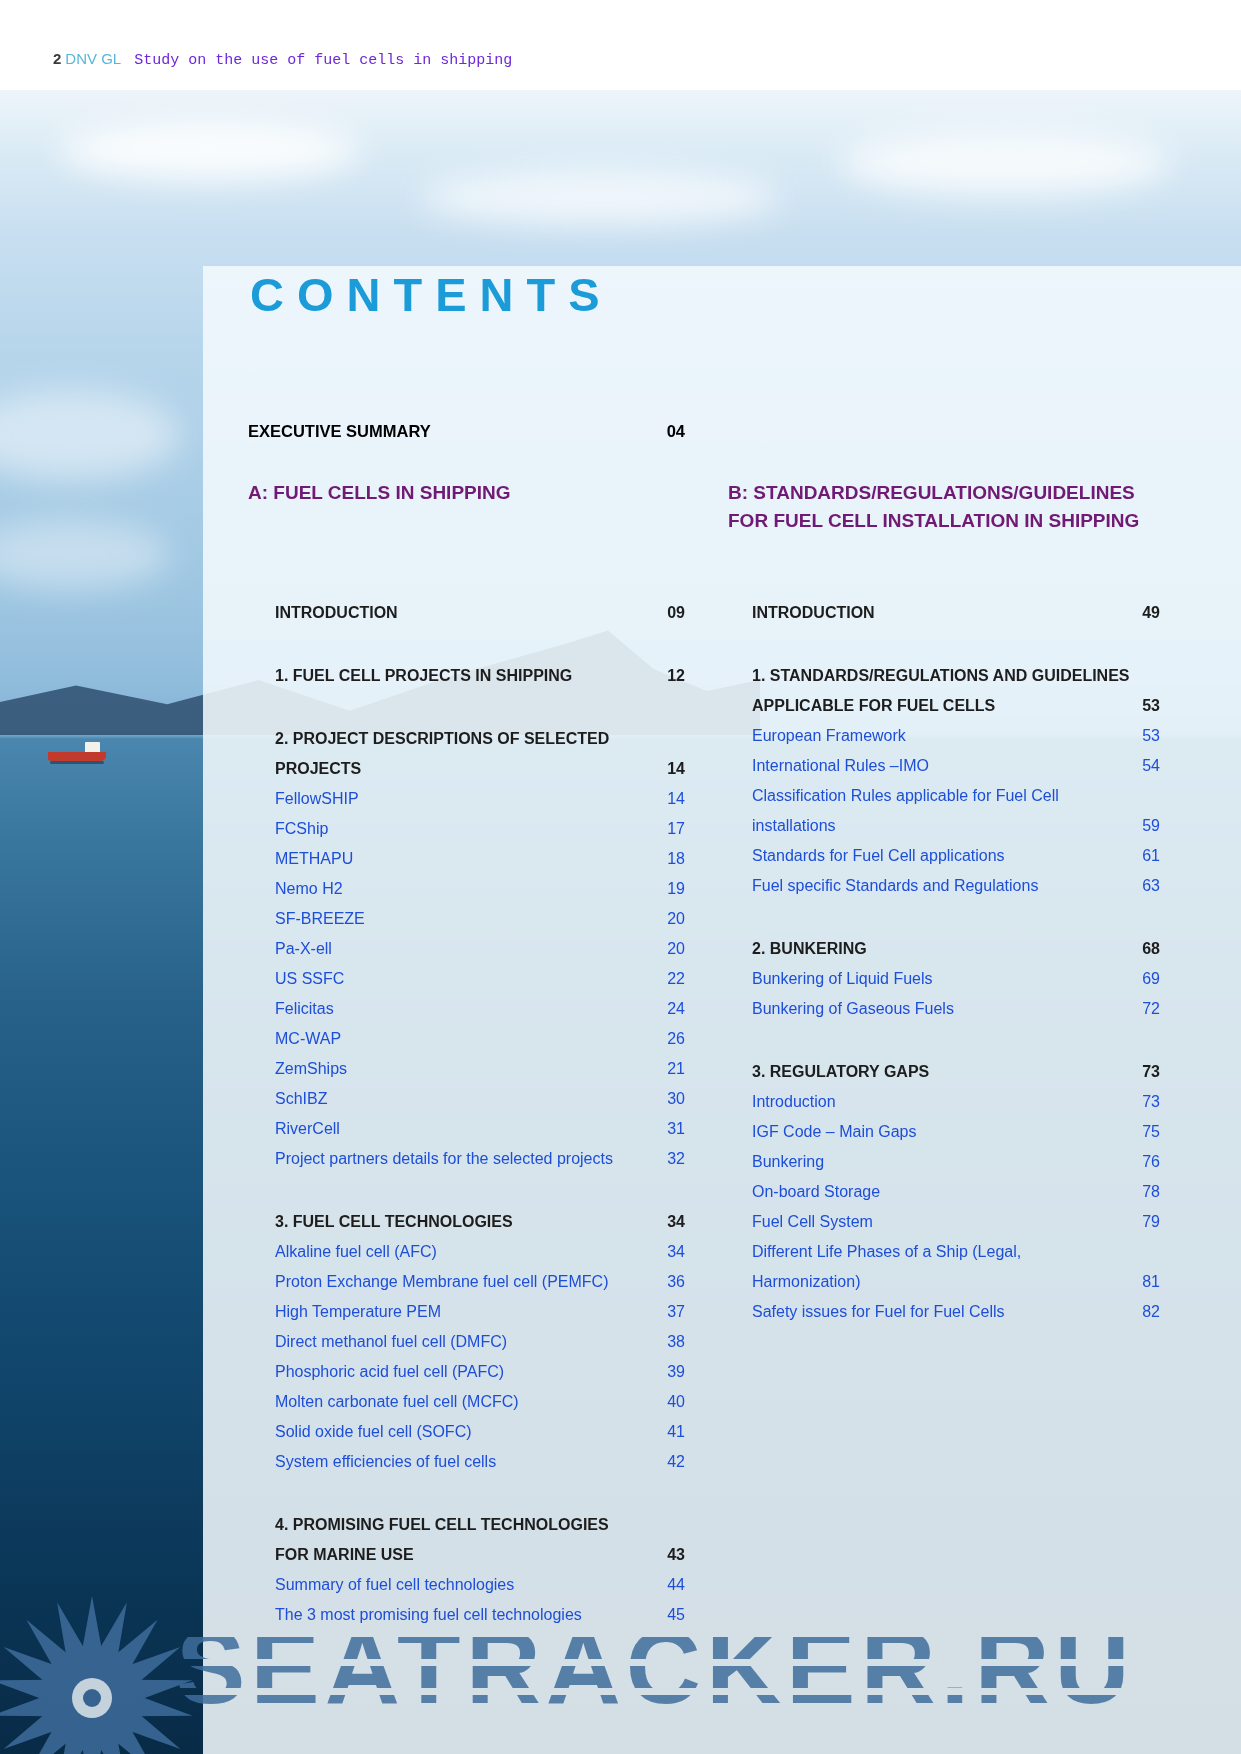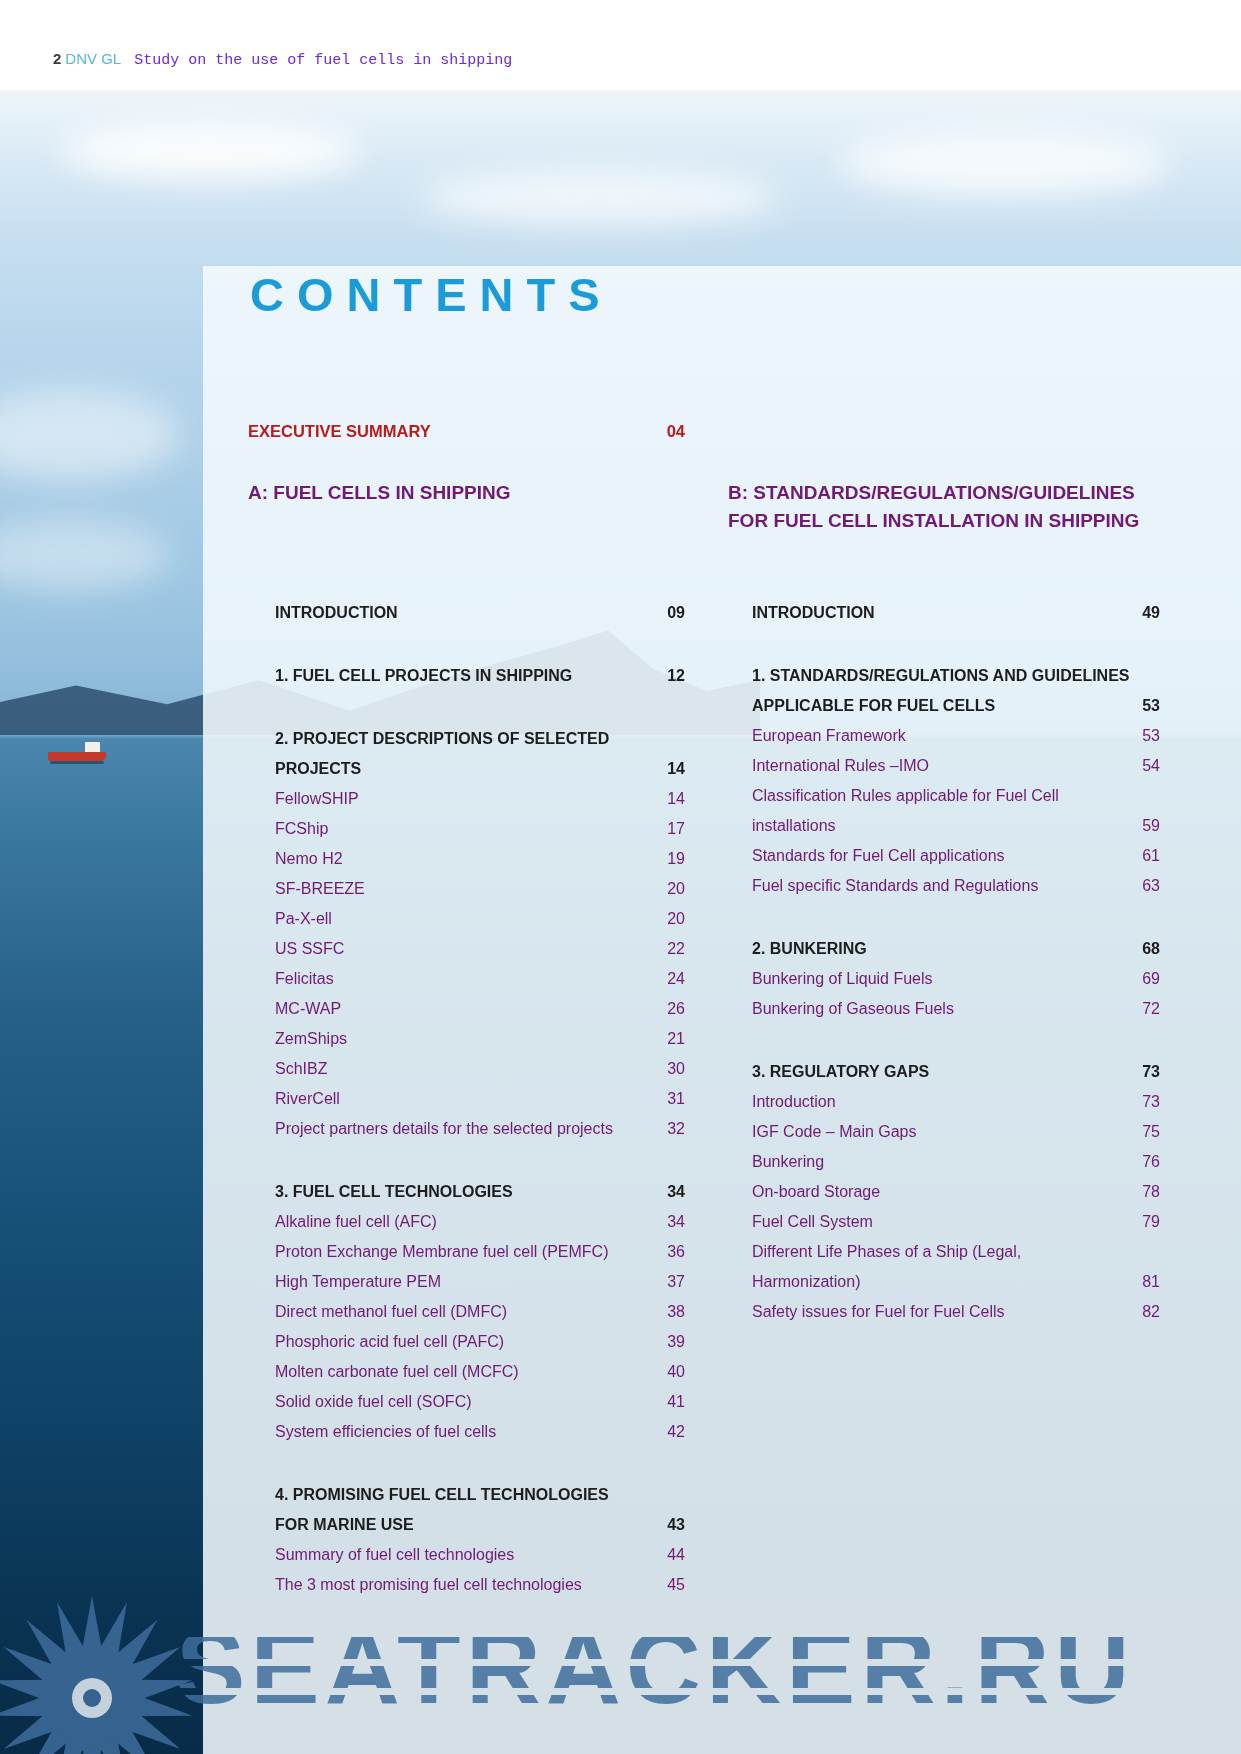--- a/index.html
+++ b/index.html
@@ -37,32 +37,32 @@
   
   .panel{position:absolute;left:203px;top:266px;right:0;bottom:0;
          background:rgba(242,249,253,.87);}
 
   .contents-title{position:absolute;left:250px;top:268px;margin:0;
     font-size:47px;font-weight:700;letter-spacing:13px;color:#1b9cd8;
     transform:scaleY(.97);transform-origin:top left;}
 
   .exec-row{position:absolute;left:248px;top:416px;width:437px;
     display:flex;justify-content:space-between;align-items:flex-end;
-    font-size:16.5px;font-weight:700;color:#b91c1c;line-height:30px;}
+    font-size:16.5px;font-weight:700;color:#000000;line-height:30px;}
 
   .colhead{position:absolute;font-size:19px;font-weight:700;color:#701a75;line-height:28px;}
   .colhead-a{left:248px;top:479px;width:470px;}
   .colhead-b{left:728px;top:479px;width:500px;}
 
   .col{position:absolute;top:598px;}
   .col-a{left:248px;width:437px;}
   .col-b{left:728px;width:432px;}
 
   .trow{display:flex;justify-content:space-between;align-items:flex-end;
-        min-height:30px;font-size:16px;color:#701a75;}
+        min-height:30px;font-size:16px;color:#1d4ed8;}
   .col-a .trow{padding-left:27px;}
   .col-b .trow{padding-left:24px;}
   .trow .ln{line-height:30px;white-space:nowrap;}
   .trow .pgn{line-height:30px;padding-left:10px;}
   .trow.b{font-weight:700;color:#1d1d1d;}
   .trow.g{margin-top:33px;}
 
   
   .watermark{position:absolute;left:0;top:1560px;width:100%;height:194px;opacity:.84;z-index:5;}
   .wm-text{position:absolute;left:176px;top:48px;font-size:104px;font-weight:700;
@@ -138,20 +138,26 @@
         <div class="lbl">
           <div class="ln">FellowSHIP</div>
         </div>
         <span class="pgn">14</span>
       </div>
       <div class="trow">
         <div class="lbl">
           <div class="ln">FCShip</div>
         </div>
         <span class="pgn">17</span>
+      </div>
+      <div class="trow">
+        <div class="lbl">
+          <div class="ln">METHAPU</div>
+        </div>
+        <span class="pgn">18</span>
       </div>
       <div class="trow">
         <div class="lbl">
           <div class="ln">Nemo H2</div>
         </div>
         <span class="pgn">19</span>
       </div>
       <div class="trow">
         <div class="lbl">
           <div class="ln">SF-BREEZE</div>

